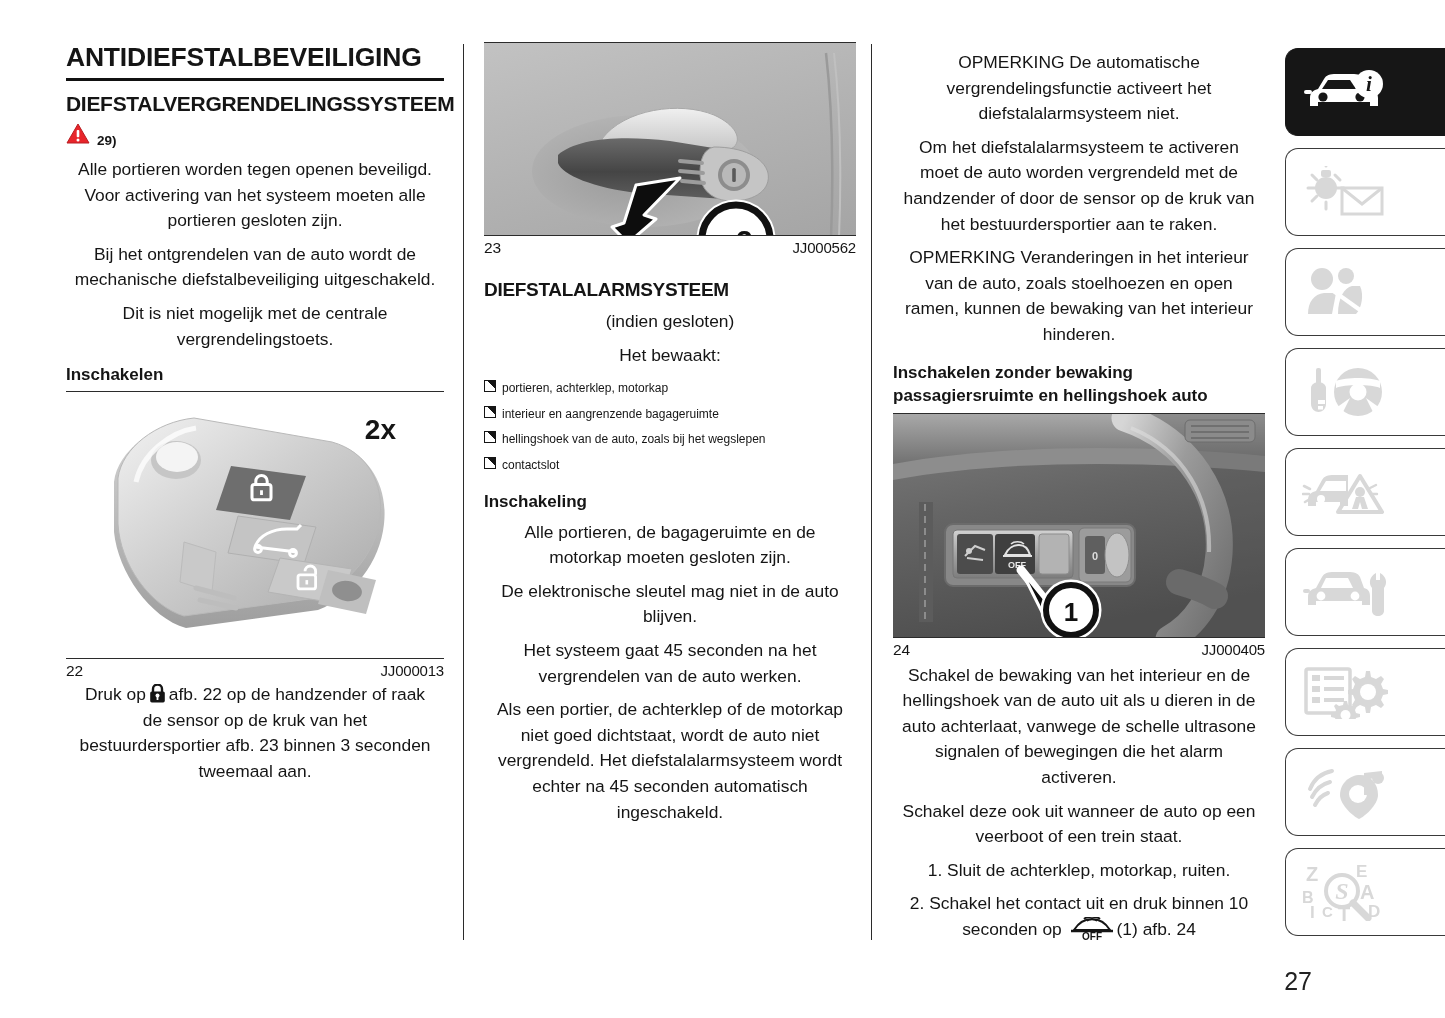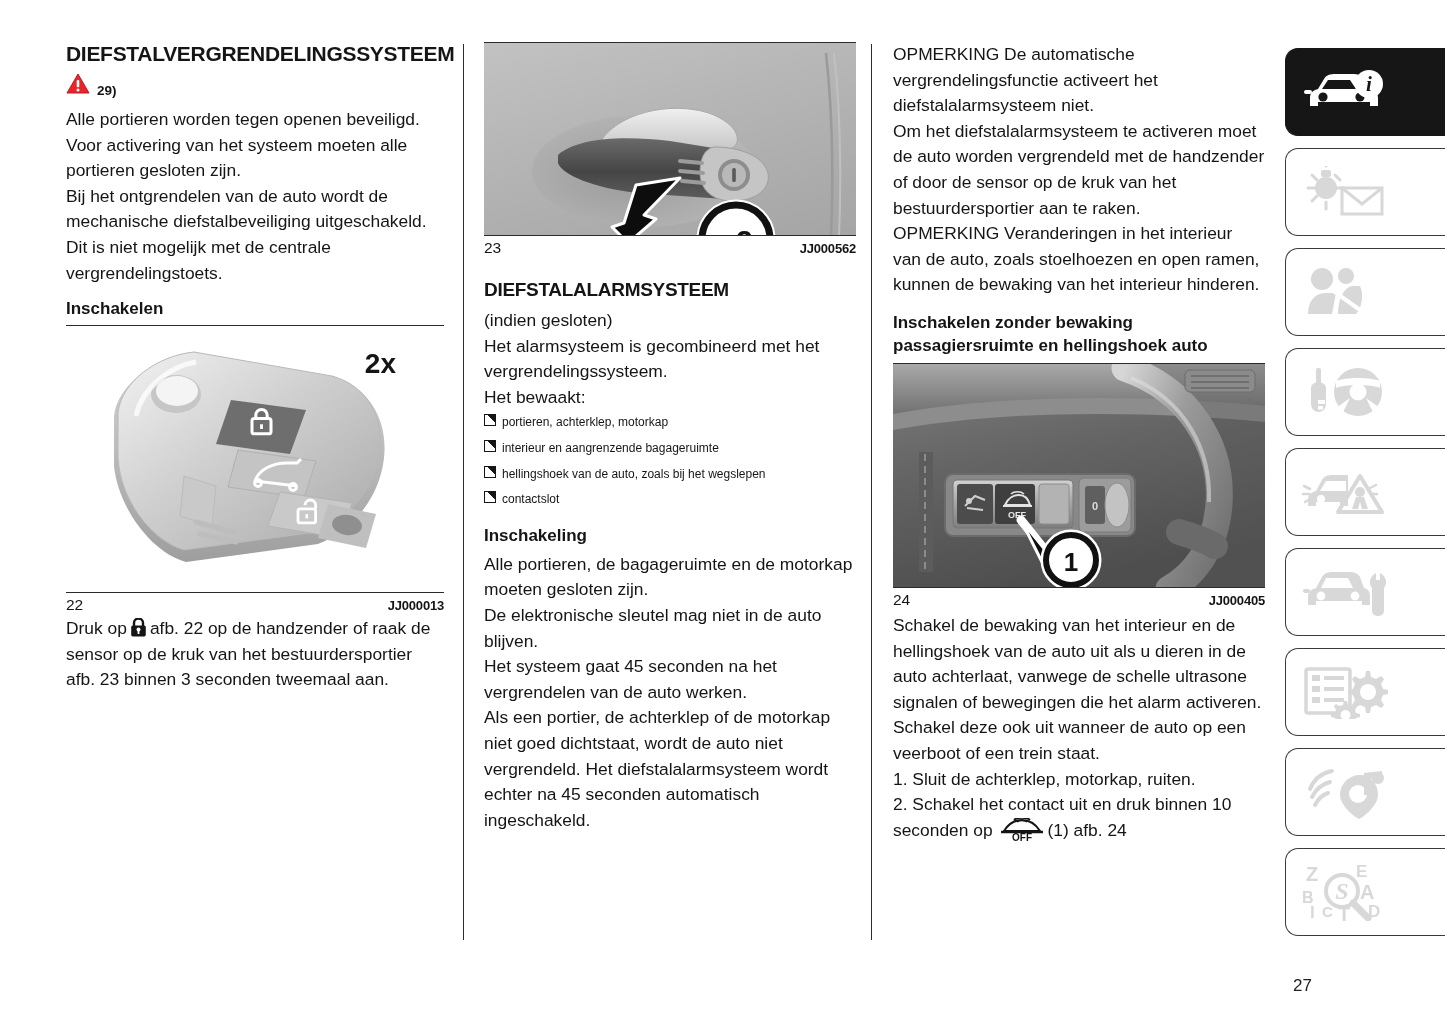--- a/index.html
+++ b/index.html
@@ -34,21 +34,21 @@
   h2.section-title {
     font-size: 21px; font-weight: bold; letter-spacing: -0.3px;
     margin-bottom: 7px; white-space: nowrap;
   }
   h2.section-title.wide { font-size: 19px; }
   h3.sub-title {
     font-size: 17px; font-weight: bold; margin: 13px 0 6px 0;
   }
   h3.sub-title.tight { }
   p.body {
-    font-size: 17.4px; line-height: 25.6px; margin: 0;
+    font-size: 17.4px; line-height: 25.6px; margin: 8px; text-align: center;
   }
   p.body + p.body { margin-top: 0; }
   p.body.gap { margin-top: 16px; }
   .bullet-row {
     font-size: 12px; line-height: 25.6px;
     display: block;
   }
 
   
   .sq-bullet {
@@ -73,21 +73,21 @@
     vertical-align: -5px; margin: 0 3px;
   }
 
   
   .figure { margin-top: 2px; }
   .fig-frame { width: 100%; position: relative; overflow: hidden; }
   .fig-caption {
     display: flex; justify-content: space-between; align-items: baseline;
     font-size: 15.5px; padding-top: 3px; gap: 37px;
   }
-  .fig-code { font-size: 13px; font-weight: bold; letter-spacing: -0.2px; }
+  .fig-code { font-size: 15px; font-weight: normal; letter-spacing: -0.2px; }
   .rule-top { border-top: 1.6px solid #2b2b2b; }
   .rule-bot { border-bottom: 1.6px solid #2b2b2b; }
 
   #fig22-frame { height: 268px; background: #ffffff; }
   #fig23-frame { height: 194px; }
   #fig24-frame { height: 225px; }
 
   .x2-label {
     position: absolute; right: 48px; top: 22px;
     font-size: 28px; font-weight: bold;
@@ -101,33 +101,34 @@
     border-right: none;
     border-top-left-radius: 13px; border-bottom-left-radius: 13px;
     background: #ffffff;
     display: flex; align-items: center; padding-left: 16px;
   }
   .tab.active { background: #161616; border-color: #161616; }
   .tab svg { display: block; }
 
   .page-number {
     position: absolute; right: 133px; bottom: 22px;
-    font-size: 17px; color: #222; text-align: right;
+    font-size: 25px; color: #222; text-align: right;
   }
 </style>
 </head>
 <body>
 
 <div class="page">
 
   <div class="divider" id="div1"></div>
   <div class="divider" id="div2"></div>
 
   <div class="col" id="col1">
 
+    <h1 class="chapter-title">ANTIDIEFSTALBEVEILIGING</h1>
 
     <h2 class="section-title">DIEFSTALVERGRENDELINGSSYSTEEM</h2>
 
     <div class="warn-line">
       <span>
         <svg width="24" height="21" viewBox="0 0 24 21">
           <path d="M12 1 L23 20 L1 20 Z" fill="#e8252a" stroke="#b81d22" stroke-width="1" stroke-linejoin="round"></path>
           <rect x="10.7" y="7" width="2.6" height="7.2" fill="#ffffff" rx="1"></rect>
           <circle cx="12" cy="17" r="1.5" fill="#ffffff"></circle>
         </svg>
@@ -272,21 +273,20 @@
         </svg>
       </div>
       <div class="fig-caption">
         <span>23</span>
         <span class="fig-code">JJ000562</span>
       </div>
     </div>
 
     <h2 class="section-title wide" style="margin-top:22px;">DIEFSTALALARMSYSTEEM</h2>
     <p class="body">(indien gesloten)</p>
-    <p class="body">Het alarmsysteem is gecombineerd met het vergrendelingssysteem.</p>
     <p class="body">Het bewaakt:</p>
 
     <div class="bullet-row"><span class="sq-bullet"></span><span>portieren, achterklep, motorkap</span></div>
     <div class="bullet-row"><span class="sq-bullet"></span><span>interieur en aangrenzende bagageruimte</span></div>
     <div class="bullet-row"><span class="sq-bullet"></span><span>hellingshoek van de auto, zoals bij het wegslepen</span></div>
     <div class="bullet-row"><span class="sq-bullet"></span><span>contactslot</span></div>
 
     <h3 class="sub-title tight">Inschakeling</h3>
     <p class="body">Alle portieren, de bagageruimte en de motorkap moeten gesloten zijn.</p>
     <p class="body">De elektronische sleutel mag niet in de auto blijven.</p>

